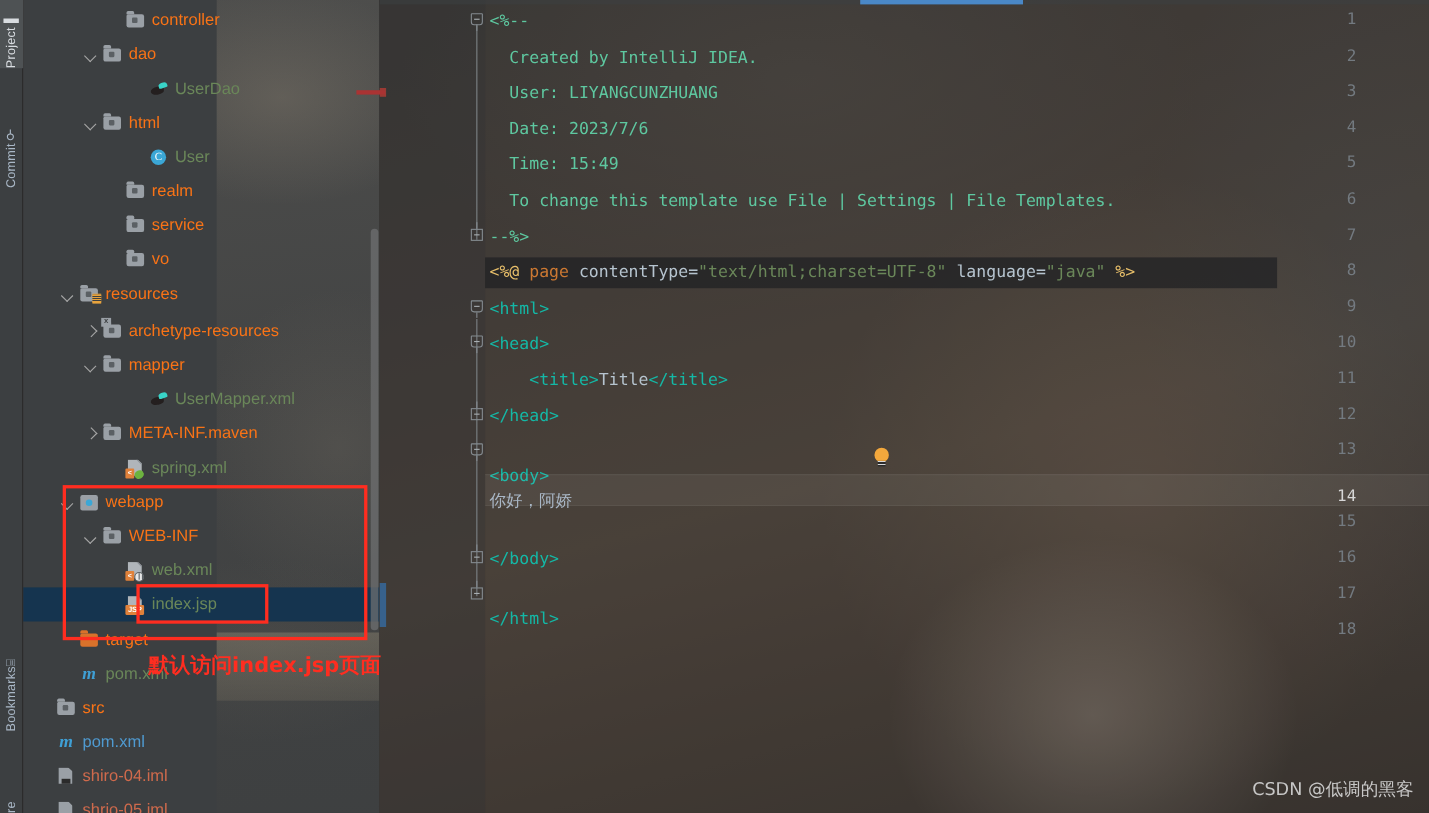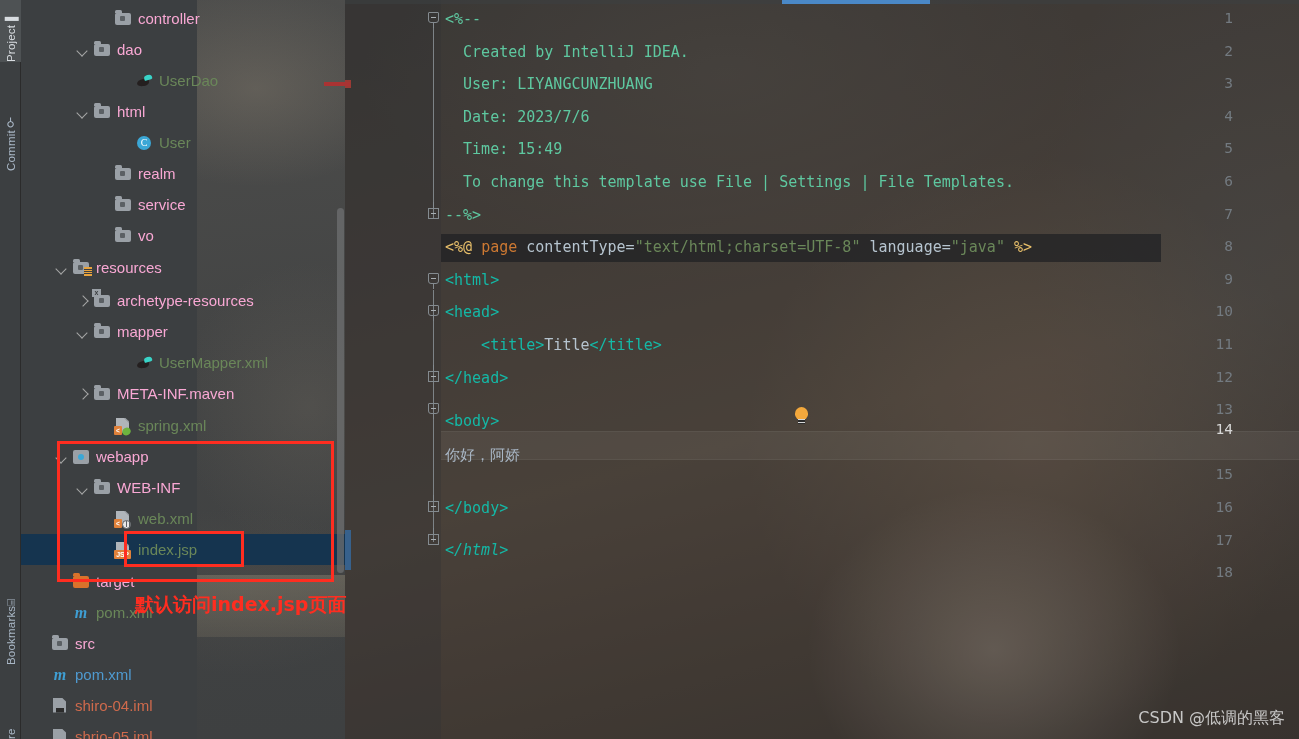--- a/index.html
+++ b/index.html
@@ -136,21 +136,21 @@
 
   
   .imlico { position:absolute; left:2px; top:1px; width:13px; height:15px; background:#9aa0a6;
       clip-path:polygon(0 0,68% 0,100% 26%,100% 100%,0 100%); }
   .imlico::after { content:""; position:absolute; left:3px; bottom:0px; width:8px; height:5px;
       background:#2b2b2b; }
 
   .c-green { color:#6a8759; }
   .c-blue  { color:#4f9ad0; }
   .c-orange{ color:#cf6a4c; }
-  .c-grey  { color:#f9a8d4; }
+  .c-grey  { color:#f97316; }
 
   
   #projscroll { position:absolute; left:316px; top:208px; width:7px; height:365px;
       background:#6e6f70; border-radius:4px; opacity:.75; z-index:30; }
 
   
   .redbox { position:absolute; border:3px solid #ff2d20; z-index:50; pointer-events:none; }
   .redline { position:absolute; background:#a33; z-index:50; }
   #annot-text {
     position:absolute; left:135px; top:592px; z-index:52;
@@ -549,36 +549,36 @@
       <div class="codeline" style="top: 336px;"><span class="t-tag">    &lt;title&gt;</span><span class="t-attr">Title</span><span class="t-tag">&lt;/title&gt;</span></div>
       <div class="lnum" style="top: 368.6px;">12</div>
       <div class="foldmark close" style="top: 370.6px;">
         <span class="bx"></span>
       </div>
       <div class="codeline" style="top: 368.6px;"><span class="t-tag">&lt;/head&gt;</span></div>
       <div class="lnum" style="top: 401.2px;">13</div>
       <div class="foldmark open" style="top: 403.2px;">
         <span class="bx"></span>
       </div>
-      <div class="codeline" style="top: 412px;"><span class="t-tag">&lt;body&gt;</span></div>
+      <div class="codeline" style="top: 423px;"><span class="t-tag">&lt;body&gt;</span></div>
       <div class="curline" style="top: 430.8px;"></div>
-      <div class="lnum cur" style="top: 421px;">14</div>
+      <div class="lnum cur" style="top: 443px;">14</div>
       <div class="codeline" style="top: 446px;"><span class="t-txt">你好，阿娇</span></div>
       <div class="lnum" style="top: 466.4px;">15</div>
       <div class="codeline" style="top: 466.4px;"></div>
       <div class="lnum" style="top: 499px; text-align: right;">16</div>
       <div class="foldmark close" style="top: 501px;">
         <span class="bx"></span>
       </div>
       <div class="codeline" style="top: 499px;"><span class="t-tag">&lt;/body&gt;</span></div>
       <div class="lnum" style="top: 531.6px;">17</div>
       <div class="foldmark close" style="top: 533.6px;">
         <span class="bx"></span>
       </div>
-      <div class="codeline" style="top: 541px; font-style: italic;"><span class="t-tag">&lt;/html&gt;</span></div>
+      <div class="codeline" style="top: 553px;"><span class="t-tag">&lt;/html&gt;</span></div>
       <div class="lnum" style="top: 564.2px;">18</div>
       <div class="codeline" style="top: 564.2px;"></div>
     </div>
   <div id="bulb">
     <div class="glass"></div>
       <div class="base"></div>
   </div>
   <div id="tabstrip">
     <div id="tabsel"></div>
   </div>

